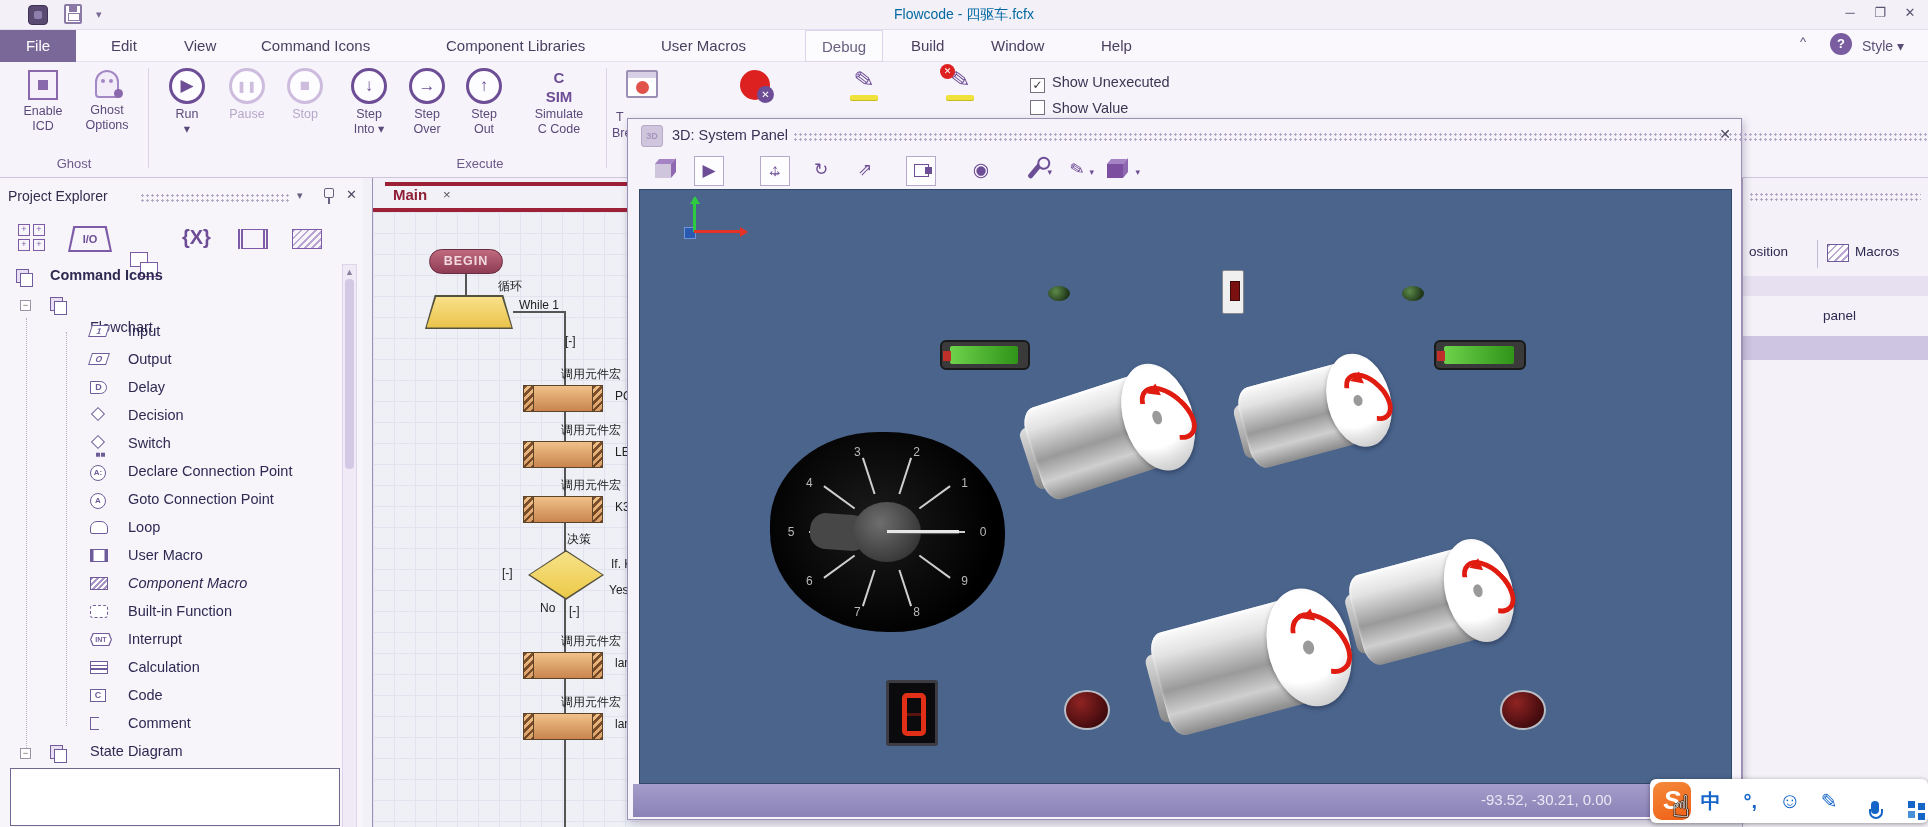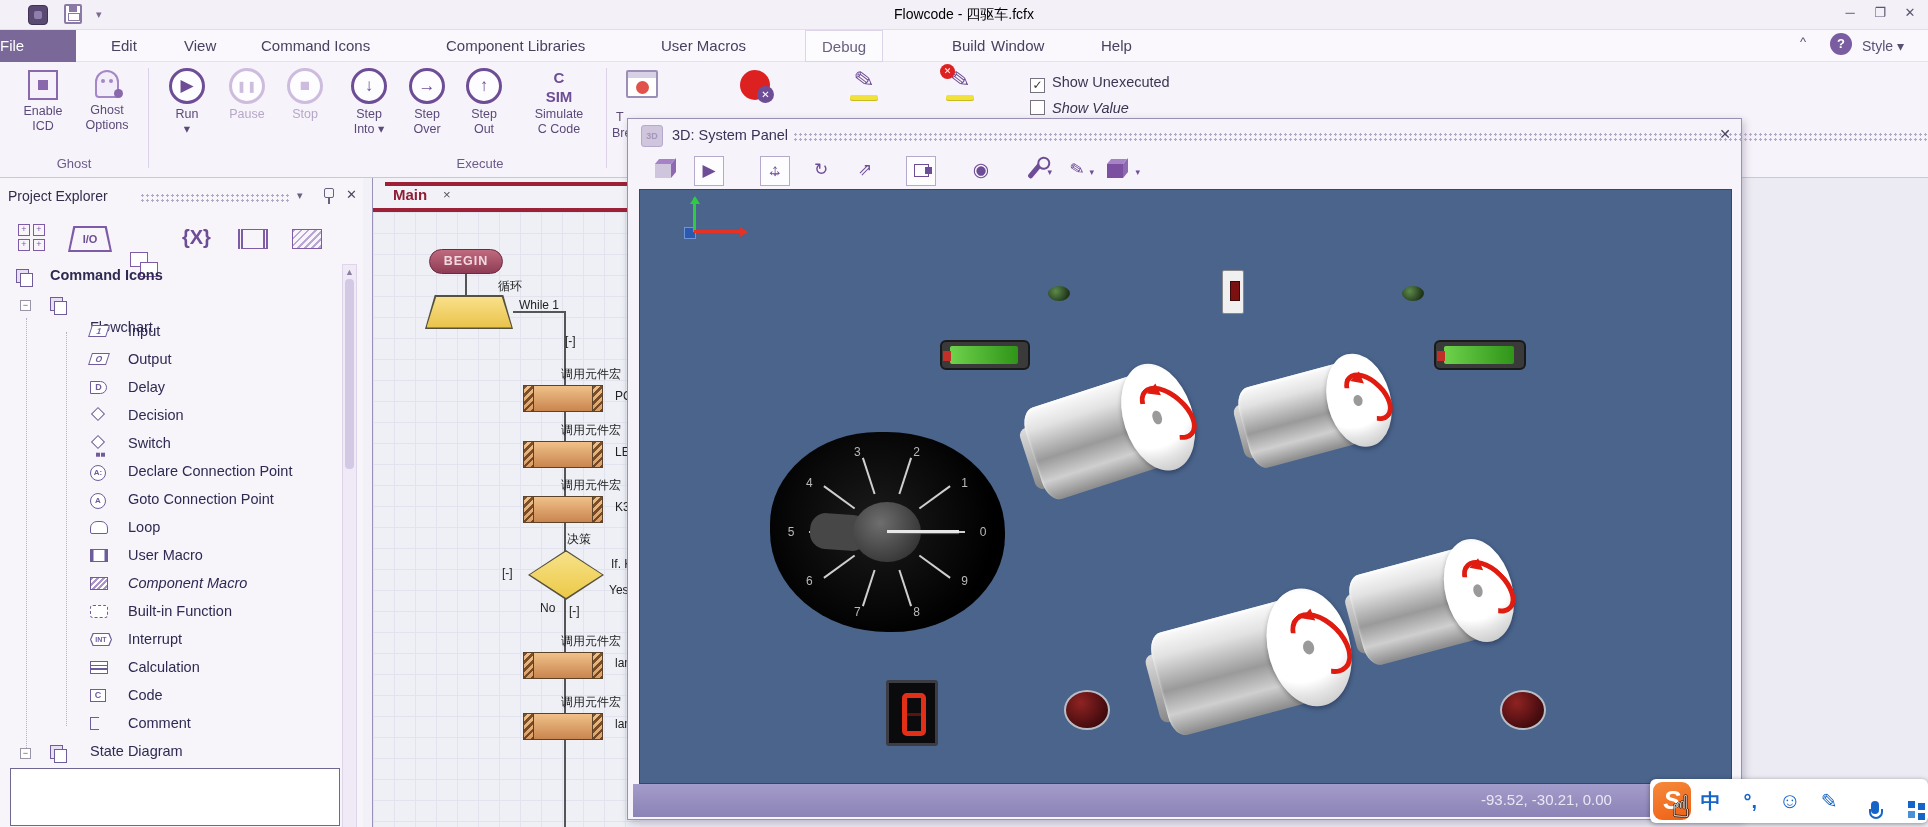--- a/index.html
+++ b/index.html
@@ -8,27 +8,27 @@
   #app *{box-sizing:border-box;}
 
   
   .titlebar{position:absolute;left:0;top:0;width:1928px;height:30px;background:#f4f0f8;border-bottom:1px solid #e3dcee;}
   .appicon{position:absolute;left:28px;top:5px;width:20px;height:20px;background:#5a4a72;border-radius:4px;border:1px solid #3e3354;}
   .appicon::after{content:"";position:absolute;left:5px;top:5px;width:8px;height:8px;background:#8f7fae;border-radius:2px;}
   .saveicon{position:absolute;left:64px;top:4px;width:18px;height:20px;border:2px solid #8a7aa5;border-radius:2px;background:#fff;}
   .saveicon::before{content:"";position:absolute;left:3px;top:0px;width:8px;height:6px;background:#8a7aa5;}
   .saveicon::after{content:"";position:absolute;left:2px;bottom:1px;width:10px;height:6px;border:1px solid #8a7aa5;}
   .tb-caret{position:absolute;left:96px;top:8px;font-size:11px;color:#7a6a95;}
-  .wintitle{position:absolute;left:0;right:0;top:6px;text-align:center;font-size:14px;color:#000000;}
+  .wintitle{position:absolute;left:0;right:0;top:6px;text-align:center;font-size:14px;color:#0369a1;}
   .winctl{position:absolute;top:5px;font-size:13px;color:#5c5570;width:24px;text-align:center;cursor:default;}
 
   
   .menubar{position:absolute;left:0;top:30px;width:1928px;height:32px;background:#faf8fc;border-bottom:1px solid #e7e0f0;}
   .menu-item{position:absolute;top:0;height:32px;line-height:32px;padding:0 16px;font-size:15px;color:#4a4060;}
-  .menu-item.m-file{background:#7a6899;color:#fff;width:76px;text-align:left;padding:0;}
+  .menu-item.m-file{background:#7a6899;color:#fff;width:76px;text-align:center;padding:0;}
   .menu-item.m-boxed{border:1px solid #ddd4ea;background:#fcfbfe;color:#6a6080;}
   .mb-right{position:absolute;top:4px;height:24px;font-size:13px;color:#5a4f75;}
   .help-circle{position:absolute;top:3px;width:22px;height:22px;border-radius:50%;background:#7a5ca0;color:#fff;
                text-align:center;line-height:22px;font-size:13px;font-weight:bold;}
 
   
   .ribbon{position:absolute;left:0;top:62px;width:1928px;height:116px;background:#f7f3fa;border-bottom:1px solid #cfc3de;}
   .rib-sep{position:absolute;top:6px;height:100px;width:1px;background:#ddd2e8;}
   .rib-btn{position:absolute;top:4px;width:62px;text-align:center;}
   .rib-btn .lbl{font-size:12.5px;color:#5a4a7a;line-height:15px;}
@@ -251,21 +251,21 @@
 
   <div class="menubar">
     <div id="menu-items">
         <div class="menu-item m-file" style="left: 0px;">File</div>
         <div class="menu-item" style="left: 95px;">Edit</div>
         <div class="menu-item" style="left: 168px;">View</div>
         <div class="menu-item" style="left: 245px;">Command Icons</div>
         <div class="menu-item" style="left: 430px;">Component Libraries</div>
         <div class="menu-item" style="left: 645px;">User Macros</div>
         <div class="menu-item m-boxed" style="left: 805px;">Debug</div>
-        <div class="menu-item" style="left: 936px;">Build</div>
+        <div class="menu-item" style="left: 895px;">Build</div>
         <div class="menu-item" style="left: 975px;">Window</div>
         <div class="menu-item" style="left: 1085px;">Help</div>
       </div>
     <div class="mb-right" style="left:1800px;">^</div>
     <div class="help-circle" style="left:1830px;">?</div>
     <div class="mb-right" style="left:1862px;top:8px;font-size:14px;">Style ▾</div>
   </div>
 
   <div class="ribbon">
     <div class="rib-btn" style="left:12px;">
@@ -338,21 +338,21 @@
       <div class="pencil-ic">
           <span class="pg">✎</span>
           <span class="yb"></span>
           <span class="rx">✕</span>
         </div>
     </div>
 
     <div class="chkrow" style="top:12px;">
       <span class="chkbox">✓</span><span>Show Unexecuted</span>
     </div>
-    <div class="chkrow" style="top:38px;font-style:italic;">
+    <div class="chkrow" style="top:38px;">
       <span class="chkbox"></span><span>Show Value</span>
     </div>
   </div>
 
   <div class="explorer">
     <div class="exp-head">
       <div class="exp-title">Project Explorer</div>
       <div class="exp-squig squig"></div>
       <div class="exp-caret">▾</div>
       <div class="pin-ic"></div>
@@ -496,20 +496,30 @@
           <div class="diam-i"></div>
         </div>
       <div class="fc-text" style="left:129px;top:354px;">[-]</div>
       <div class="fc-text" style="left:238px;top:345px;">If. K</div>
       <div class="fc-text" style="left:236px;top:371px;">Yes</div>
       <div class="fc-text" style="left:167px;top:389px;">No</div>
       <div class="fc-text" style="left:196px;top:392px;">[-]</div>
     </div>
   </div>
 
+  <div class="rightpanel">
+    <div class="rp-squig squig"></div>
+    <div class="rp-text" style="left:6px;top:66px;">osition</div>
+    <div class="rp-sep"></div>
+    <div class="rp-cmicon"></div>
+    <div class="rp-text" style="left:112px;top:66px;">Macros</div>
+    <div class="rp-band1"></div>
+    <div class="rp-text" style="left:80px;top:130px;">panel</div>
+    <div class="rp-band2"></div>
+  </div>
 
   <div class="panel3d">
     <div class="p3-titlebar">
       <div class="p3-cube">3D</div>
       <div class="p3-title">3D: System Panel</div>
       <div class="p3-squig squig"></div>
       <div class="p3-close">✕</div>
     </div>
     <div class="p3-toolbar">
       <div class="t3" style="left:22px;color:#c2b7d4;">

